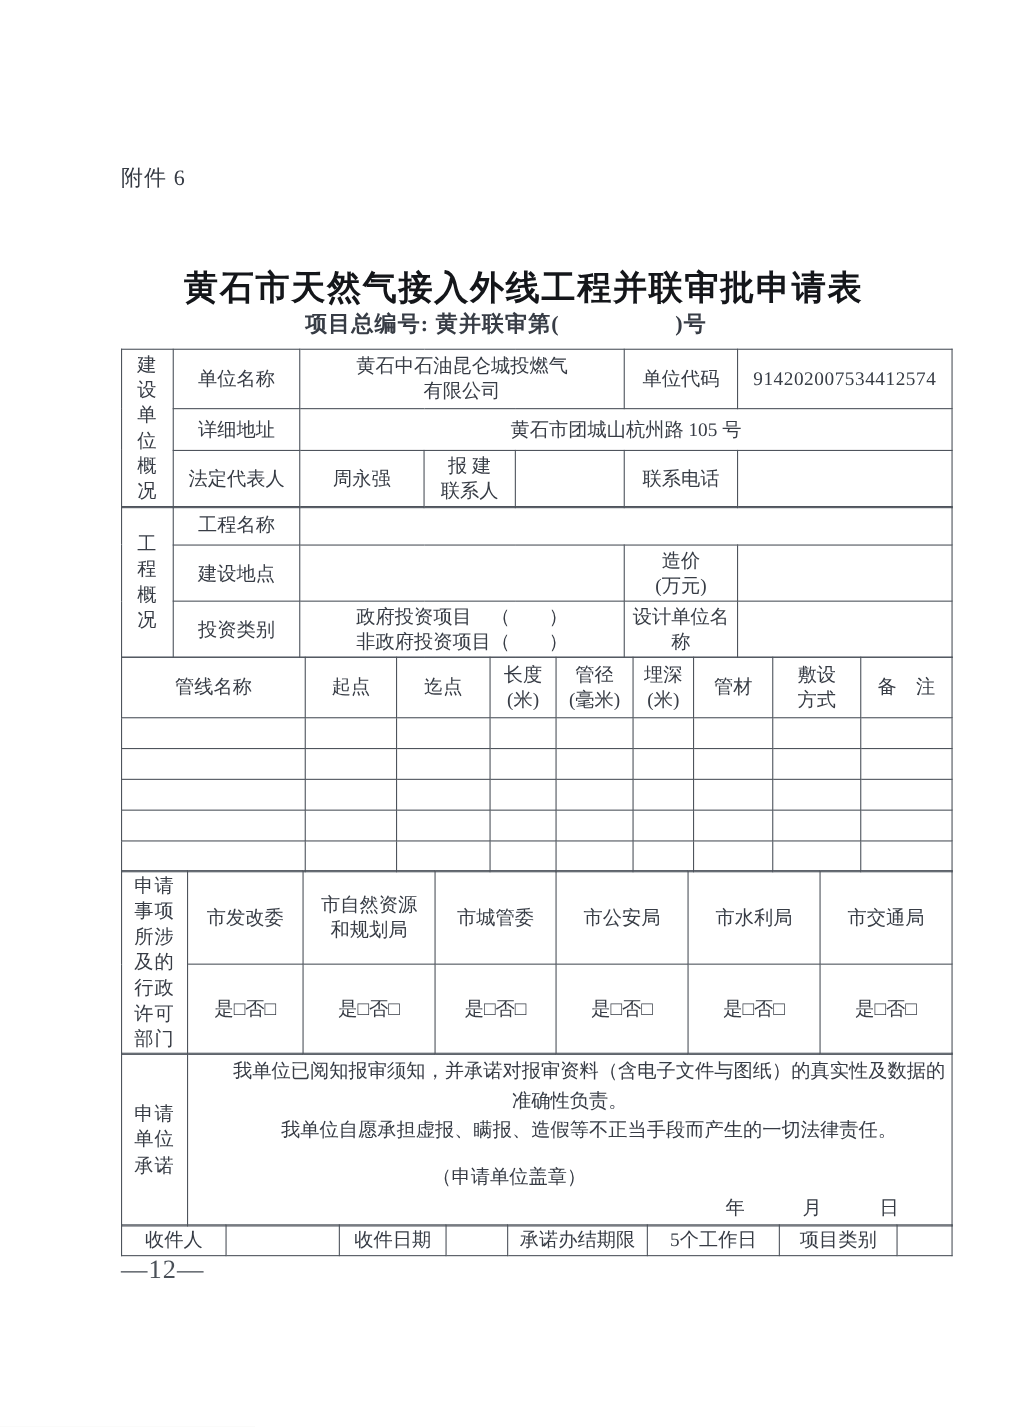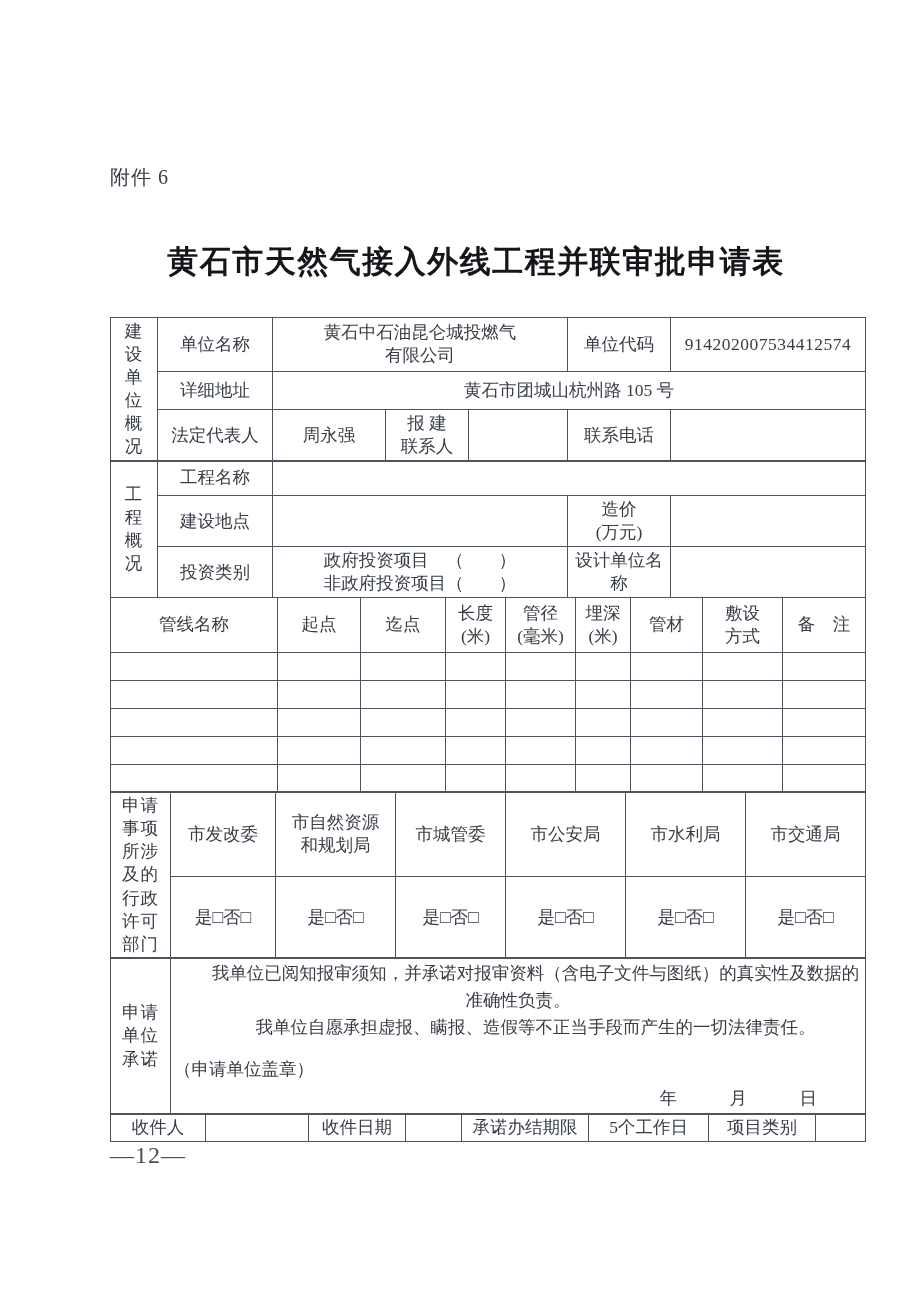--- a/index.html
+++ b/index.html
@@ -13,21 +13,21 @@
   .page{
     position:relative;
     width:920px;height:1297px;
     background:var(--bg);
     font-family:"Liberation Serif","DejaVu Serif",serif;
     color:var(--text);
     overflow:hidden;
     margin:0 auto;
   }
   .attachment{
-    position:absolute;left:110px;top:164px;
+    position:absolute;left:110px;top:148px;
     font-size:20px;letter-spacing:1px;
   }
   .title{
     position:absolute;left:0;top:225px;width:920px;
     margin:16px;text-align:center;
     font-size:31px;font-weight:700;color:var(--title);
     letter-spacing:1.5px;
   }
   .subtitle{
     position:absolute;left:0;top:281px;width:920px;
@@ -53,36 +53,37 @@
   .rA1{height:53px;}.rA2{height:38px;}.rA3{height:47px;}
   .rB1{height:35px;}.rB2{height:45px;}.rB3{height:50px;}
   .rC0{height:55px;}.rCx{height:28px;}
   .rD1{height:83px;}.rD2{height:80px;}
   .rE{height:144px;}
   .rF{height:24px;}
   .commit{
     text-align:left;vertical-align:top;padding:6px 10px 4px 12px;border-radius:20px;
   }
   .commit p{margin:0;text-indent:2em;line-height:1.55;font-size:17.5px;}
-  .commit .seal{margin:14px 110px 0 0;text-align:left;text-indent:0;}
+  .commit .seal{margin:14px 110px 0 0;text-align:center;text-indent:0;}
   .commit .date{margin:2px 45px 0 0;text-align:right;text-indent:0;}
   .pageno{
     position:absolute;left:110px;top:1142px;
     font-size:24px;color:#4a5058;letter-spacing:1px;
   }
 </style>
 </head>
 <body>
 
 <div class="page">
 
   <div class="attachment">附件 6</div>
 
   <h1 class="title">黄石市天然气接入外线工程并联审批申请表</h1>
 
+  <div class="subtitle">项目总编号: 黄并联审第(　　　　　)号</div>
 
   <div class="formwrap">
 
     <table class="t">
       <colgroup>
         <col style="width:47px">
           <col style="width:115px">
           <col style="width:113px">
         <col style="width:83px">
           <col style="width:99px">

